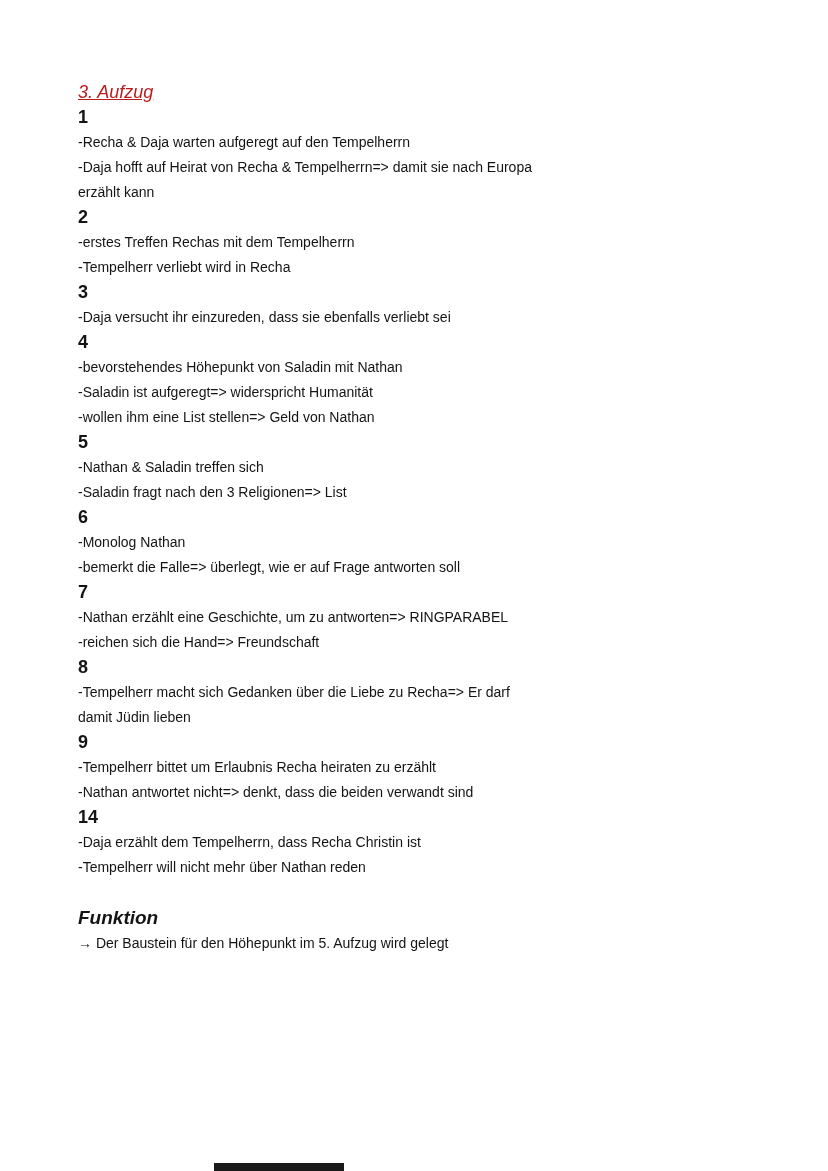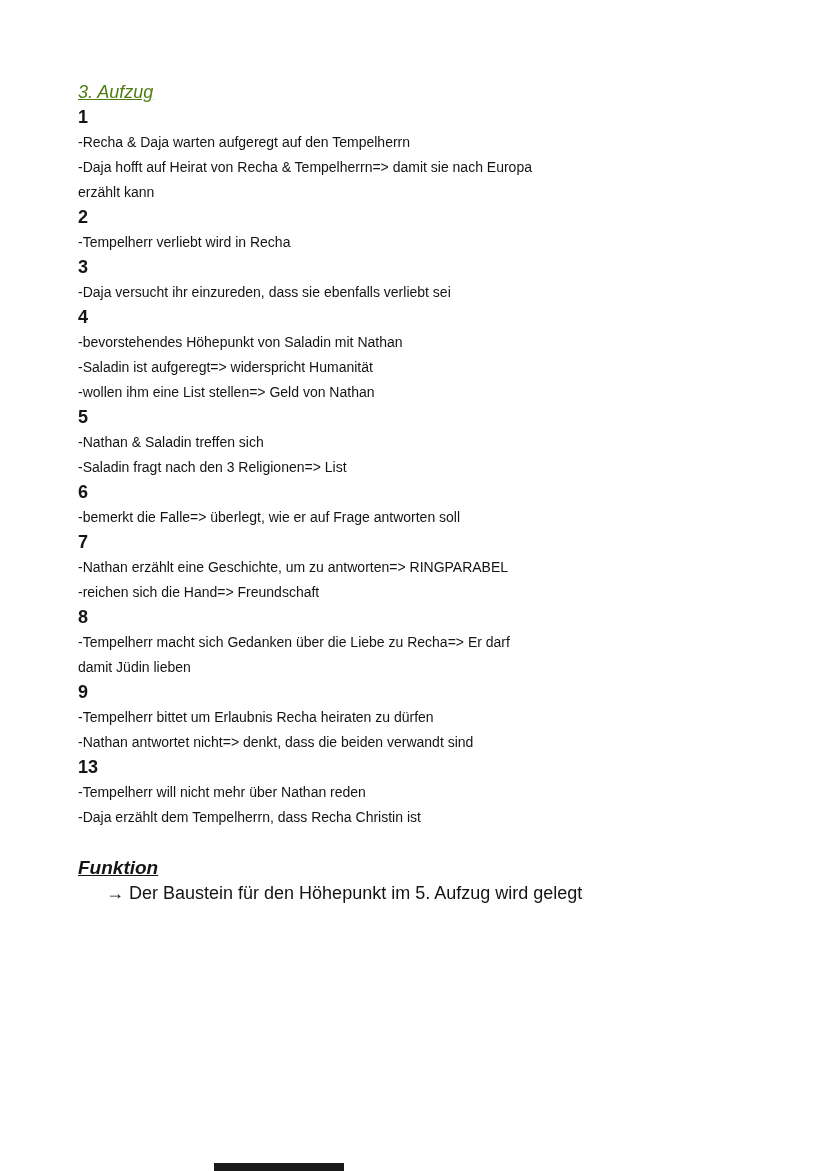--- a/index.html
+++ b/index.html
@@ -24,47 +24,45 @@
     height: 1171px;
     padding: 80px 60px 0 78px;
   }
   .doc-title {
     font-size: 18px;
     line-height: 25px;
     font-style: italic;
     font-weight: normal;
     text-decoration: underline;
     margin: 0;
-    color: #4d7c0f;
+    color: #b91c1c;
   }
   .scene-number {
     font-size: 18px;
     line-height: 25px;
     font-weight: bold;
     white-space: nowrap;
   }
   .note-line {
     font-size: 14px;
     line-height: 25px;
     white-space: nowrap;
   }
   .funktion-heading {
     font-size: 19px;
     line-height: 25px;
     font-weight: bold;
     font-style: italic;
     margin: 25px 0 0 0;
     color: #141414;
-    text-decoration: underline;
   }
   .funktion-line {
-    font-size: 18px;
+    font-size: 14px;
     line-height: 26px;
     white-space: nowrap;
-    margin-left: 28px;
   }
   .bottom-artifact {
     position: absolute;
     left: 214px;
     bottom: 0;
     width: 130px;
     height: 8px;
     background: #1a1a1a;
   }
 </style>
@@ -73,44 +71,46 @@
 
 <div class="page">
   <h1 class="doc-title">3. Aufzug</h1>
 
   <div id="sections">
       <div class="scene-number">1</div>
       <div class="note-line">-Recha &amp; Daja warten aufgeregt auf den Tempelherrn</div>
       <div class="note-line">-Daja hofft auf Heirat von Recha &amp; Tempelherrn=&gt; damit sie nach Europa</div>
       <div class="note-line">erzählt kann</div>
       <div class="scene-number">2</div>
+      <div class="note-line">-erstes Treffen Rechas mit dem Tempelherrn</div>
       <div class="note-line">-Tempelherr verliebt wird in Recha</div>
       <div class="scene-number">3</div>
       <div class="note-line">-Daja versucht ihr einzureden, dass sie ebenfalls verliebt sei</div>
       <div class="scene-number">4</div>
       <div class="note-line">-bevorstehendes Höhepunkt von Saladin mit Nathan</div>
       <div class="note-line">-Saladin ist aufgeregt=&gt; widerspricht Humanität</div>
       <div class="note-line">-wollen ihm eine List stellen=&gt; Geld von Nathan</div>
       <div class="scene-number">5</div>
       <div class="note-line">-Nathan &amp; Saladin treffen sich</div>
       <div class="note-line">-Saladin fragt nach den 3 Religionen=&gt; List</div>
       <div class="scene-number">6</div>
+      <div class="note-line">-Monolog Nathan</div>
       <div class="note-line">-bemerkt die Falle=&gt; überlegt, wie er auf Frage antworten soll</div>
       <div class="scene-number">7</div>
       <div class="note-line">-Nathan erzählt eine Geschichte, um zu antworten=&gt; RINGPARABEL</div>
       <div class="note-line">-reichen sich die Hand=&gt; Freundschaft</div>
       <div class="scene-number">8</div>
       <div class="note-line">-Tempelherr macht sich Gedanken über die Liebe zu Recha=&gt; Er darf</div>
       <div class="note-line">damit Jüdin lieben</div>
       <div class="scene-number">9</div>
-      <div class="note-line">-Tempelherr bittet um Erlaubnis Recha heiraten zu dürfen</div>
+      <div class="note-line">-Tempelherr bittet um Erlaubnis Recha heiraten zu erzählt</div>
       <div class="note-line">-Nathan antwortet nicht=&gt; denkt, dass die beiden verwandt sind</div>
-      <div class="scene-number">13</div>
+      <div class="scene-number">14</div>
+      <div class="note-line">-Daja erzählt dem Tempelherrn, dass Recha Christin ist</div>
       <div class="note-line">-Tempelherr will nicht mehr über Nathan reden</div>
-      <div class="note-line">-Daja erzählt dem Tempelherrn, dass Recha Christin ist</div>
     </div>
 
   <h2 class="funktion-heading">Funktion</h2>
 
   <div id="funktion-lines">
       <div class="funktion-line">→ Der Baustein für den Höhepunkt im 5. Aufzug wird gelegt</div>
     </div>
 </div>
 
 <div class="bottom-artifact"></div>

